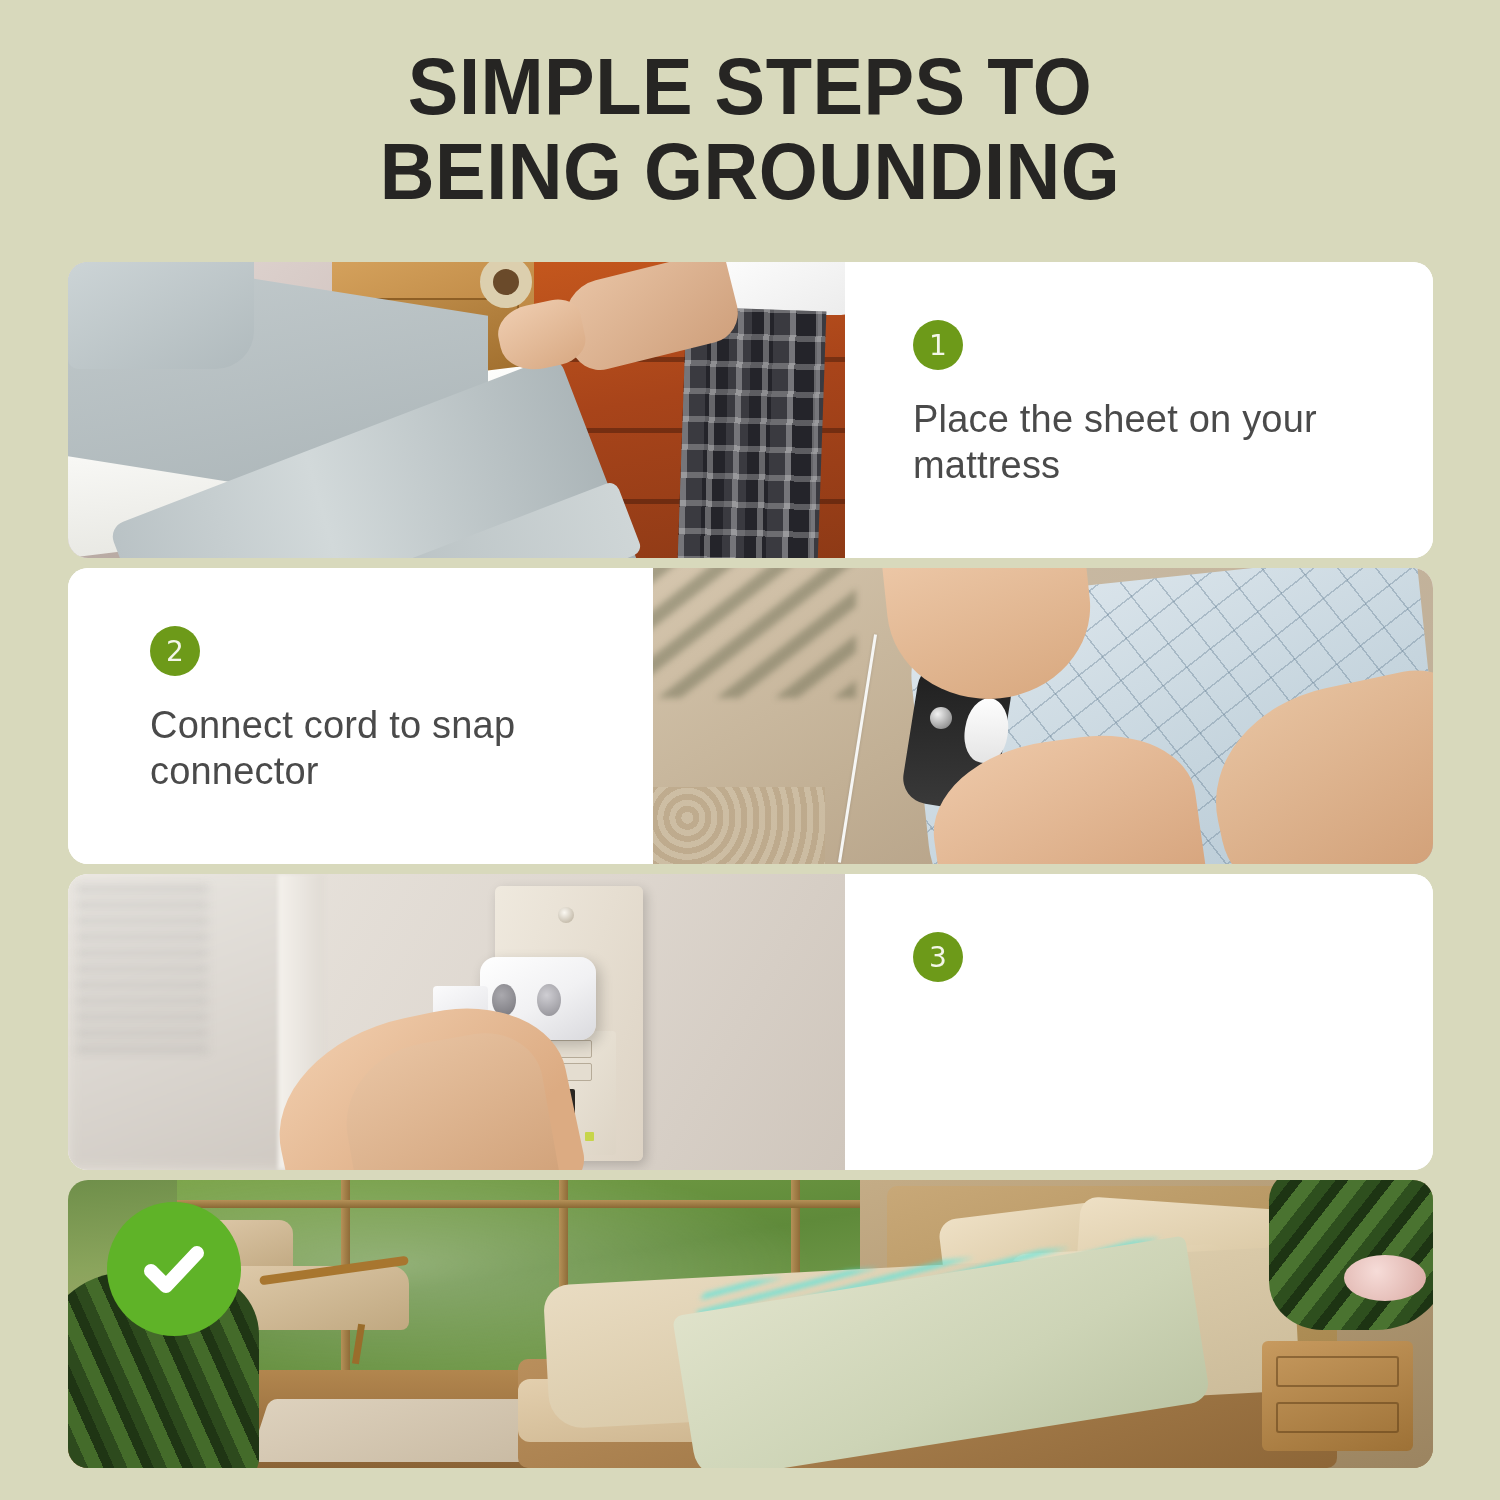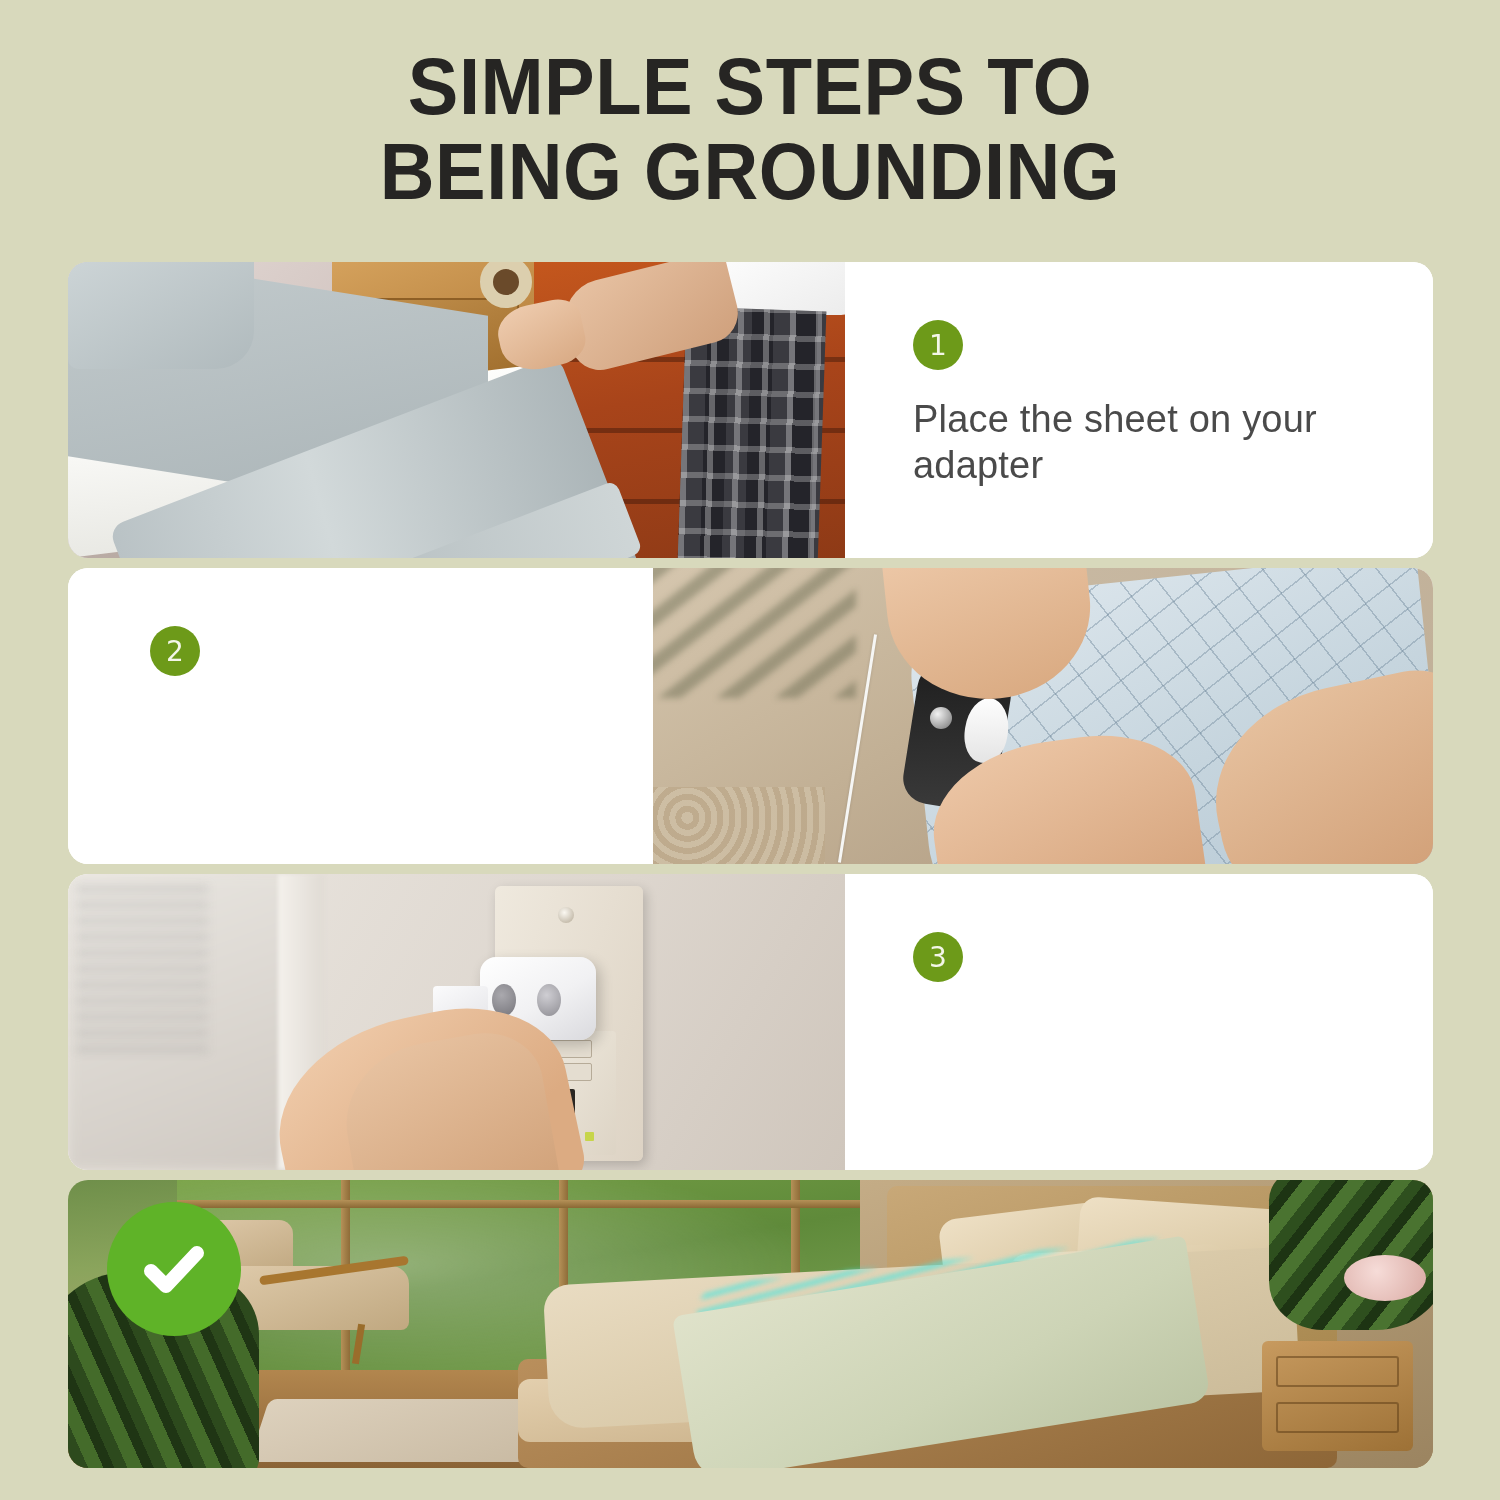--- a/index.html
+++ b/index.html
@@ -508,41 +508,42 @@
       <div class="pillow"></div>
       <div class="sheet-pull"></div>
       <div class="sheet-pull2"></div>
       <div class="shirt"></div>
       <div class="plaid"></div>
       <div class="arm"></div>
       <div class="hand"></div>
     </div>
     <div class="text-pane">
       <div class="badge">1</div>
-      <div class="step-text">Place the sheet on your adapter</div>
+      <div class="step-text">Place the sheet on your mattress</div>
     </div>
   </div>
 
   <div class="row reverse">
     <div class="photo p2">
       <div class="mattress-b"></div>
       <div class="leafshadow"></div>
       <div class="texture"></div>
       <div class="gsheet"></div>
       <div class="grid"></div>
       <div class="cord"></div>
       <div class="tab"></div>
       <div class="snapdot"></div>
       <div class="clip"></div>
       <div class="hand-top"></div>
       <div class="hand-bot"></div>
       <div class="arm-r"></div>
     </div>
     <div class="text-pane">
       <div class="badge">2</div>
+      <div class="step-text">Connect cord to snap connector</div>
     </div>
   </div>
 
   <div class="row">
     <div class="photo p3">
       <div class="blurwin"></div>
       <div class="blinds"></div>
       <div class="frame"></div>
       <div class="plate"></div>
       <div class="screw"></div>

